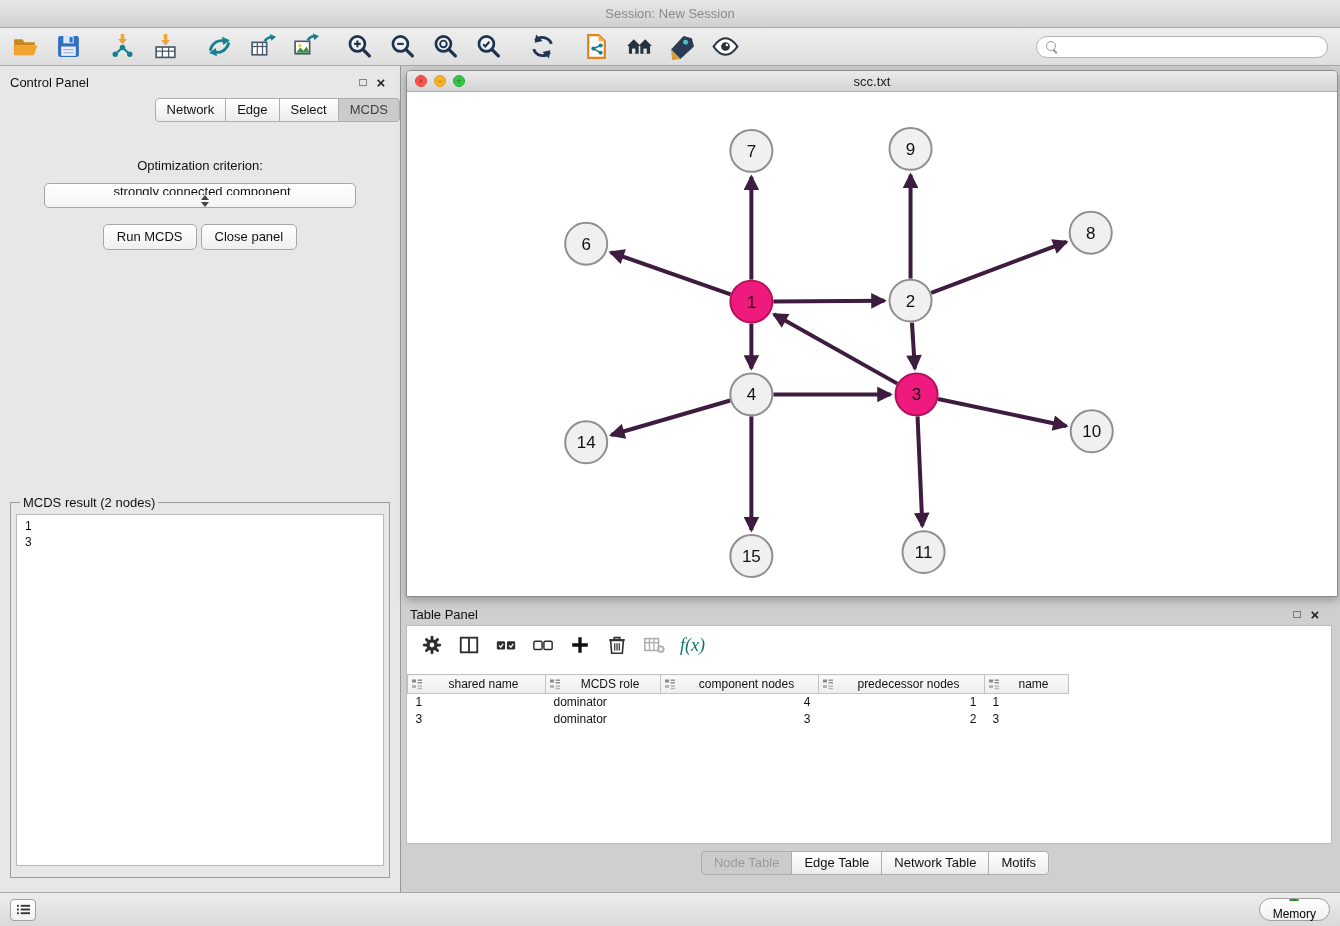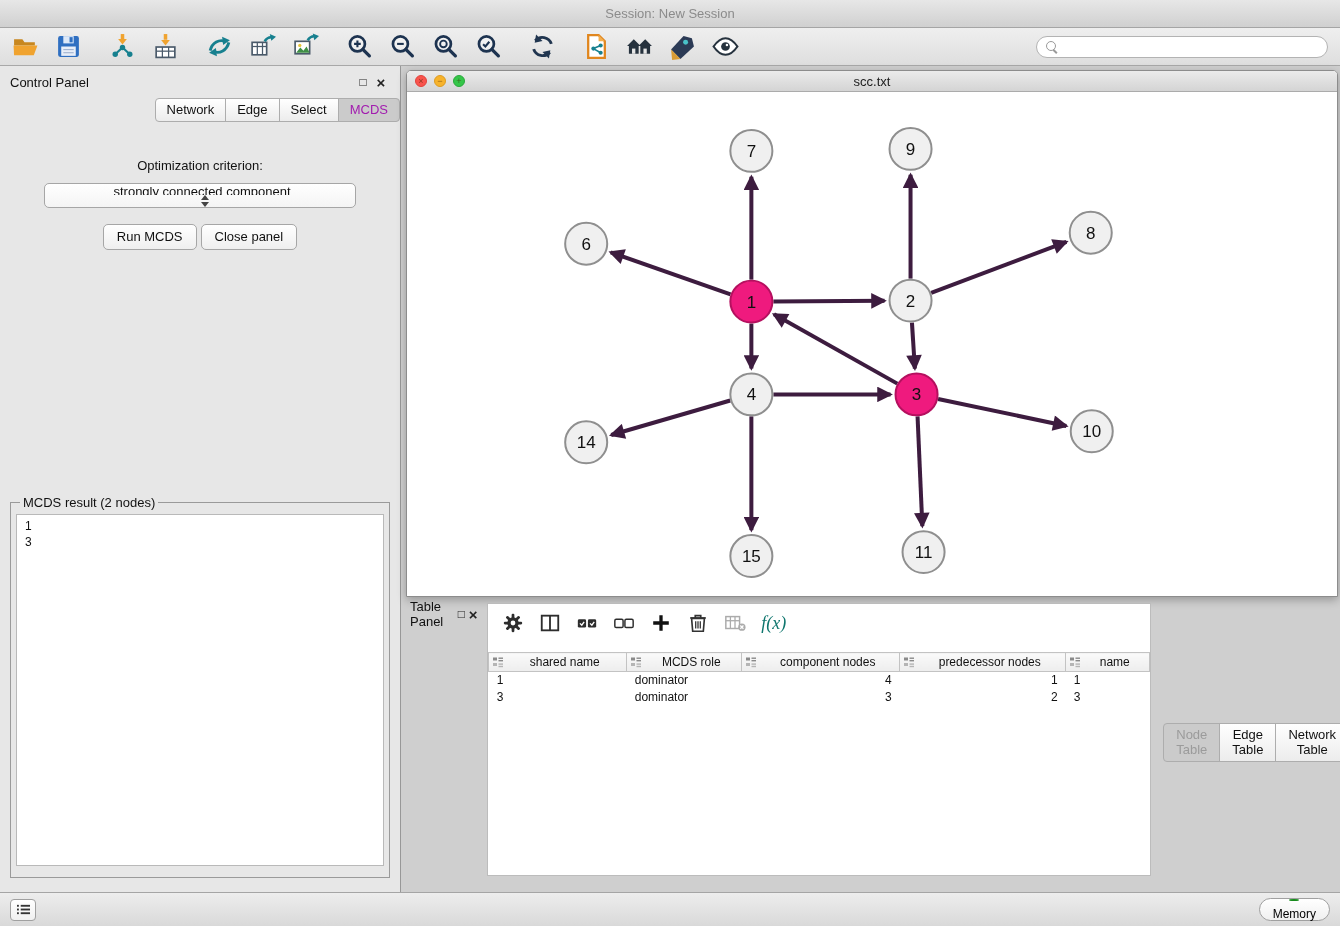--- a/index.html
+++ b/index.html
@@ -29,21 +29,21 @@
 
 .control-panel { flex:0 0 401px; width:401px; background:#e7e7e7; border-right:1px solid #989898; display:flex; flex-direction:column; padding-top:4px; }
 .panel-header { height:24px; flex:0 0 24px; display:flex; align-items:center; padding:0 10px; }
 .panel-header .spacer { flex:1; }
 .ph-btn { width:18px; text-align:center; color:#222; font-size:12px; cursor:default; }
 .ph-btn.close { font-weight:bold; font-size:15px; }
 .cp-tabs { display:flex; justify-content:flex-end; padding:4px 0 2px; }
 .cp-tab { font:13px "Liberation Sans",sans-serif; padding:3px 11px 4px; background:linear-gradient(#ffffff,#ececec); border:1px solid #adadad; margin-left:-1px; color:#111; cursor:default; }
 .cp-tab:first-child { border-radius:4px 0 0 4px; margin-left:0; }
 .cp-tab:last-child { border-radius:0 4px 4px 0; }
-.cp-tab.active { background:#cbcbcb; color:#a21caf; }
+.cp-tab.active { background:#cbcbcb; color:#404040; }
 .cp-body { flex:1; display:flex; flex-direction:column; padding:10px 8px 0; min-height:0; }
 .opt-label { text-align:center; margin:24px 0 10px; }
 .dropdown { width:312px; height:25px; margin:0 auto; background:linear-gradient(#ffffff,#f4f4f4); border:1px solid #a6a6a6; border-radius:5px; display:flex; align-items:center; padding:0 6px 0 10px; font-size:13px; cursor:default;flex-direction:column; }
 .dropdown .val { flex:1; white-space:nowrap; overflow:hidden; }
 .dd-arrows { display:flex; flex-direction:column; gap:2px; margin-left:6px; }
 .dd-arrows i { display:block; width:0; height:0; border-left:4px solid transparent; border-right:4px solid transparent; }
 .dd-up { border-bottom:5px solid #444; }
 .dd-down { border-top:5px solid #444; }
 .btn-row { display:flex; justify-content:center; gap:4px; margin-top:16px; }
 .btn { font:13px "Liberation Sans",sans-serif; padding:4px 13px 5px; background:linear-gradient(#ffffff,#efefef); border:1px solid #a6a6a6; border-radius:5px; color:#111; cursor:default; }
@@ -58,21 +58,21 @@
 .traffic { position:absolute; left:8px; top:4px; display:flex; gap:7px; }
 .traffic > span { width:12px; height:12px; border-radius:50%; font-size:9px; line-height:11px; text-align:center; color:rgba(70,35,0,0.55); cursor:default; }
 .tl-red { background:#f9544d; border:1px solid #e0433d; }
 .tl-yellow { background:#f7b32c; border:1px solid #dd9c22; }
 .tl-green { background:#35c649; border:1px solid #2aa83c; }
 .canvas { flex:1; position:relative; background:#fff; }
 .canvas svg { position:absolute; left:0; top:0; width:100%; height:100%; }
 .canvas text { font-family:"Liberation Sans",sans-serif; font-size:17px; fill:#111; }
 
 
-.table-panel { flex:1; min-height:0; display:flex; padding:6px 6px 16px 0; }
+.table-panel { flex:1; min-height:0; display:flex; flex-direction:column; padding:6px 6px 16px 0; }
 .tp-header { height:22px; flex:0 0 22px; display:flex; align-items:center; padding:0 8px 0 4px; }
 .tp-header .spacer { flex:1; }
 .tp-box { flex:1; min-height:0; background:#fff; border:1px solid #bcbcbc; display:flex; flex-direction:column; }
 .tp-toolbar { flex:0 0 38px; display:flex; align-items:center; gap:15px; padding:0 14px; }
 .tp-icon { width:22px; height:22px; display:inline-block; cursor:default; }
 .tp-icon svg { width:100%; height:100%; display:block; }
 .tp-icon.fx { width:auto; font-family:"Liberation Serif",serif; font-style:italic; font-size:18px; color:#0f766e; line-height:22px; }
 .tp-table-wrap { flex:1; overflow:hidden; }
 .node-table { border-collapse:collapse; table-layout:fixed; width:661px; font-size:12px; margin-top:10px; }
 .node-table th { position:relative; height:19px; background:linear-gradient(#fafafa,#ededed); border:1px solid #c3c3c3; font-weight:normal; text-align:center; padding:1px 4px 1px 18px; white-space:nowrap; overflow:hidden;margin-top:30px; }

